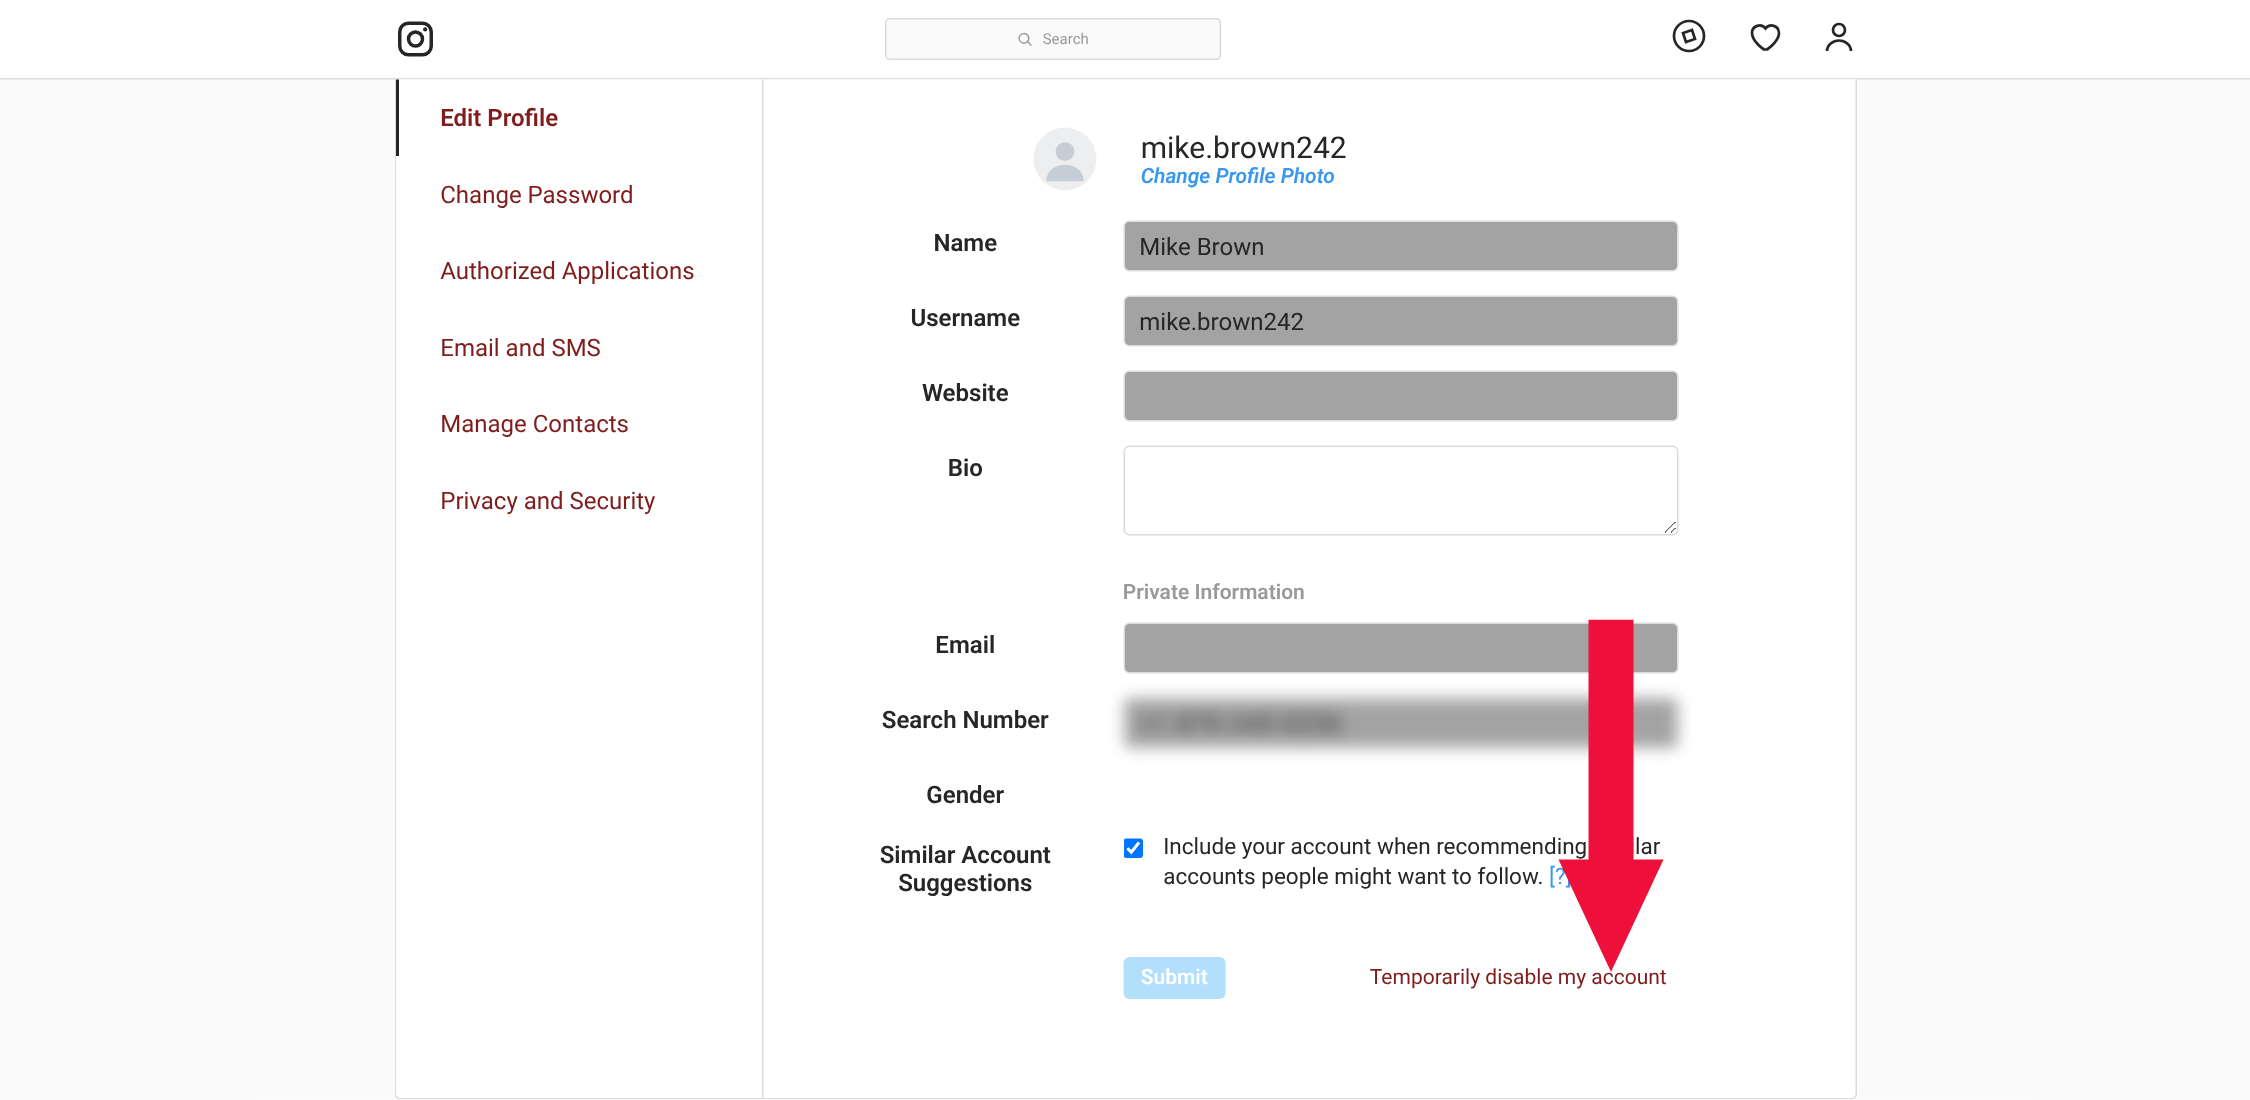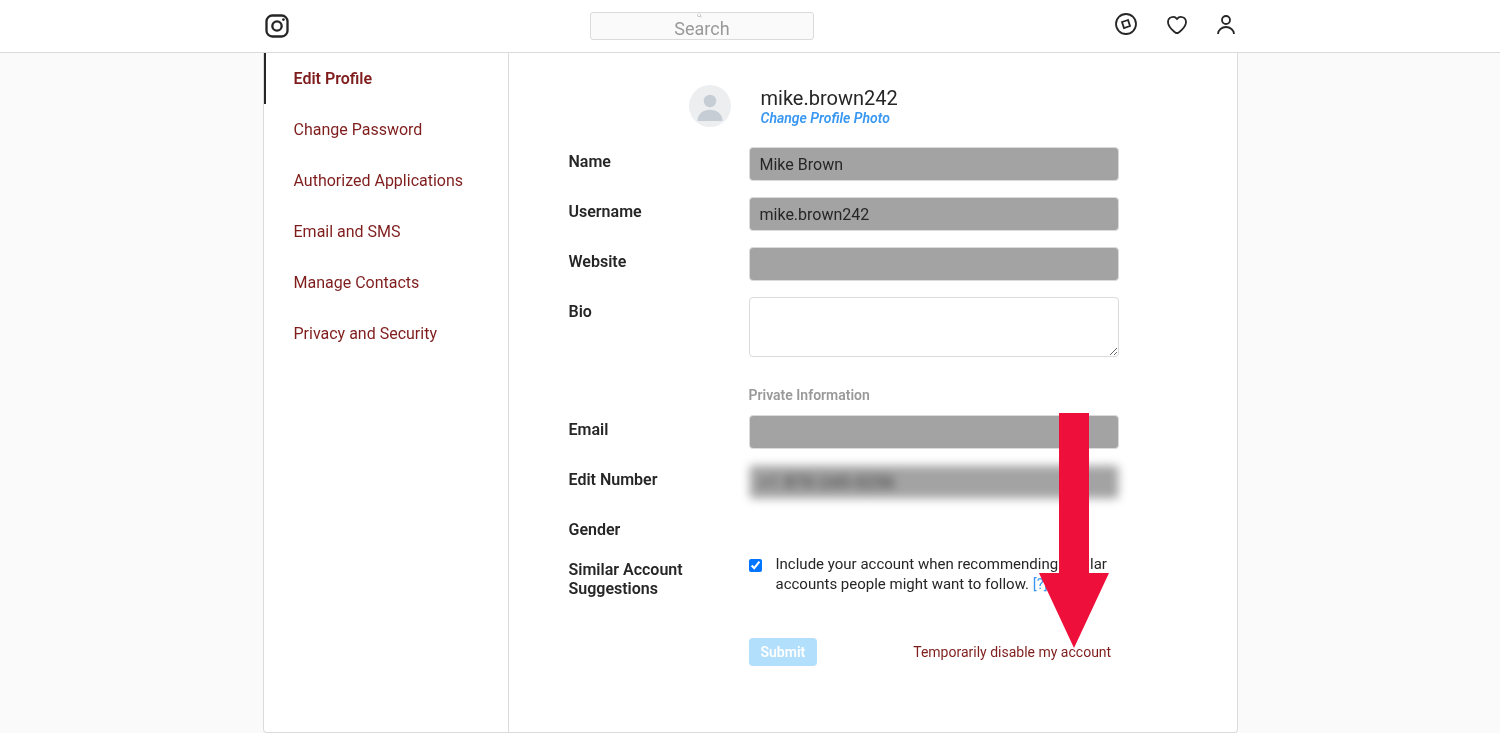--- a/index.html
+++ b/index.html
@@ -1,37 +1,37 @@
 <!DOCTYPE html>
 <html><head>
 <meta charset="utf-8">
 <style>
   * { box-sizing: border-box; margin: 0; padding: 0; font-family: -apple-system, BlinkMacSystemFont, "Segoe UI", Roboto, Helvetica, Arial, sans-serif; }
   body { background: #fafafa; color: #262626; }
   .topbar { height: 53px; background: #fff; border-bottom: 1px solid #dbdbdb; display: flex; align-items: center; justify-content: space-between; padding: 0 20px; }
   .topbar-inner { width: 975px; margin: 0 auto; display: flex; align-items: center; justify-content: space-between; }
   .logo { width: 28px; height: 28px; }
   .search-wrap { flex: 0 0 auto; }
-  .search { width: 224px; height: 28px; background: #fafafa; border: 1px solid #dbdbdb; border-radius: 3px; display: flex; align-items: center; justify-content: center; color: #999; font-size: 18px; flex-direction: column; }
+  .search { width: 224px; height: 28px; background: #fafafa; border: 1px solid #dbdbdb; border-radius: 3px; display: flex; align-items: center; justify-content: center; color: #999; font-size: 10px; }
   .search svg { width: 11px; height: 11px; margin-right: 6px; fill: #999; }
   .topicons { display: flex; align-items: center; gap: 26px; }
   .topicons svg { width: 24px; height: 24px; }
   .page { width: 975px; margin: 0 auto; background: #fff; border: 1px solid #dbdbdb; border-top: none; display: flex; min-height: 680px; border-radius: 0 0 4px 4px; }
   .sidebar { width: 245px; border-right: 1px solid #dbdbdb; }
   .sidebar ul { list-style: none; }
   .sidebar li { padding: 16px 28px; font-size: 16px; cursor: pointer; border-left: 2px solid transparent; color: #7f1d1d; }
   .sidebar li.active { border-left: 2px solid #262626; font-weight: 600; }
   .content { flex: 1; padding: 32px 60px 40px 60px; position: relative; }
   .header-row { display: flex; align-items: center; margin-bottom: 20px; margin-left: 120px; }
   .avatar { width: 42px; height: 42px; border-radius: 50%; background: #eceef0; display: flex; align-items: center; justify-content: center; margin-right: 30px; }
   .avatar svg { width: 30px; height: 30px; fill: #c7cdd4; }
   .header-text .uname { font-size: 20px; font-weight: 400; }
   .header-text .cpp { color: #3897f0; font-size: 14px; font-weight: 600; cursor: pointer; font-style: italic; }
   .form-row { display: flex; align-items: flex-start; margin-bottom: 16px; }
-  .form-label { width: 180px; text-align: left; padding-right: 30px; font-size: 16px; font-weight: 600; padding-top: 6px; line-height: 1.15; }
+  .form-label { width: 180px; text-align: center; padding-right: 30px; font-size: 16px; font-weight: 600; padding-top: 6px; line-height: 1.15; }
   .form-field { flex: 1; max-width: 370px; }
   .form-field input[type=text], .form-field .select { width: 100%; height: 34px; border: 1px solid #dbdbdb; border-radius: 4px; padding: 0 10px; font-size: 16px; background: #a3a3a3; color: #262626; }
   .form-field textarea { width: 100%; height: 60px; border: 1px solid #dbdbdb; border-radius: 4px; padding: 6px 10px; font-size: 16px; resize: vertical; }
   .section-hd { color: #999; font-size: 14px; font-weight: 600; margin-left: 180px; padding-left: 0; margin-top: 26px; margin-bottom: 12px; }
   .select { display: flex; align-items: center; justify-content: space-between; color: #999; width: 155px !important; }
   .select svg { width: 12px; height: 12px; fill: #999; }
   .checkbox-row { display: flex; align-items: flex-start; gap: 14px; }
   .checkbox-row input[type=checkbox] { margin-top: 3px; width: 15px; height: 15px; }
   .checkbox-row .desc { font-size: 15px; color: #262626; line-height: 1.3; max-width: 400px; }
   .checkbox-row .desc a { color: #3897f0; text-decoration: none; }
@@ -120,21 +120,21 @@
       <div class="form-field"><textarea style=""></textarea></div>
     </div>
 
     <div class="section-hd">Private Information</div>
 
     <div class="form-row">
       <div class="form-label">Email</div>
       <div class="form-field"><input type="text" value="" style=""></div>
     </div>
     <div class="form-row">
-      <div class="form-label">Edit Number</div>
+      <div class="form-label">Search Number</div>
       <div class="form-field"><input type="text" class="blur" value="+1 870-245-0256" style=""></div>
     </div>
     <div class="form-row">
       <div class="form-label">Gender</div>
     </div>
     <div class="form-row">
       <div class="form-label">Similar Account Suggestions</div>
       <div class="form-field">
         <div class="checkbox-row">
           <input type="checkbox" checked="" style="">

